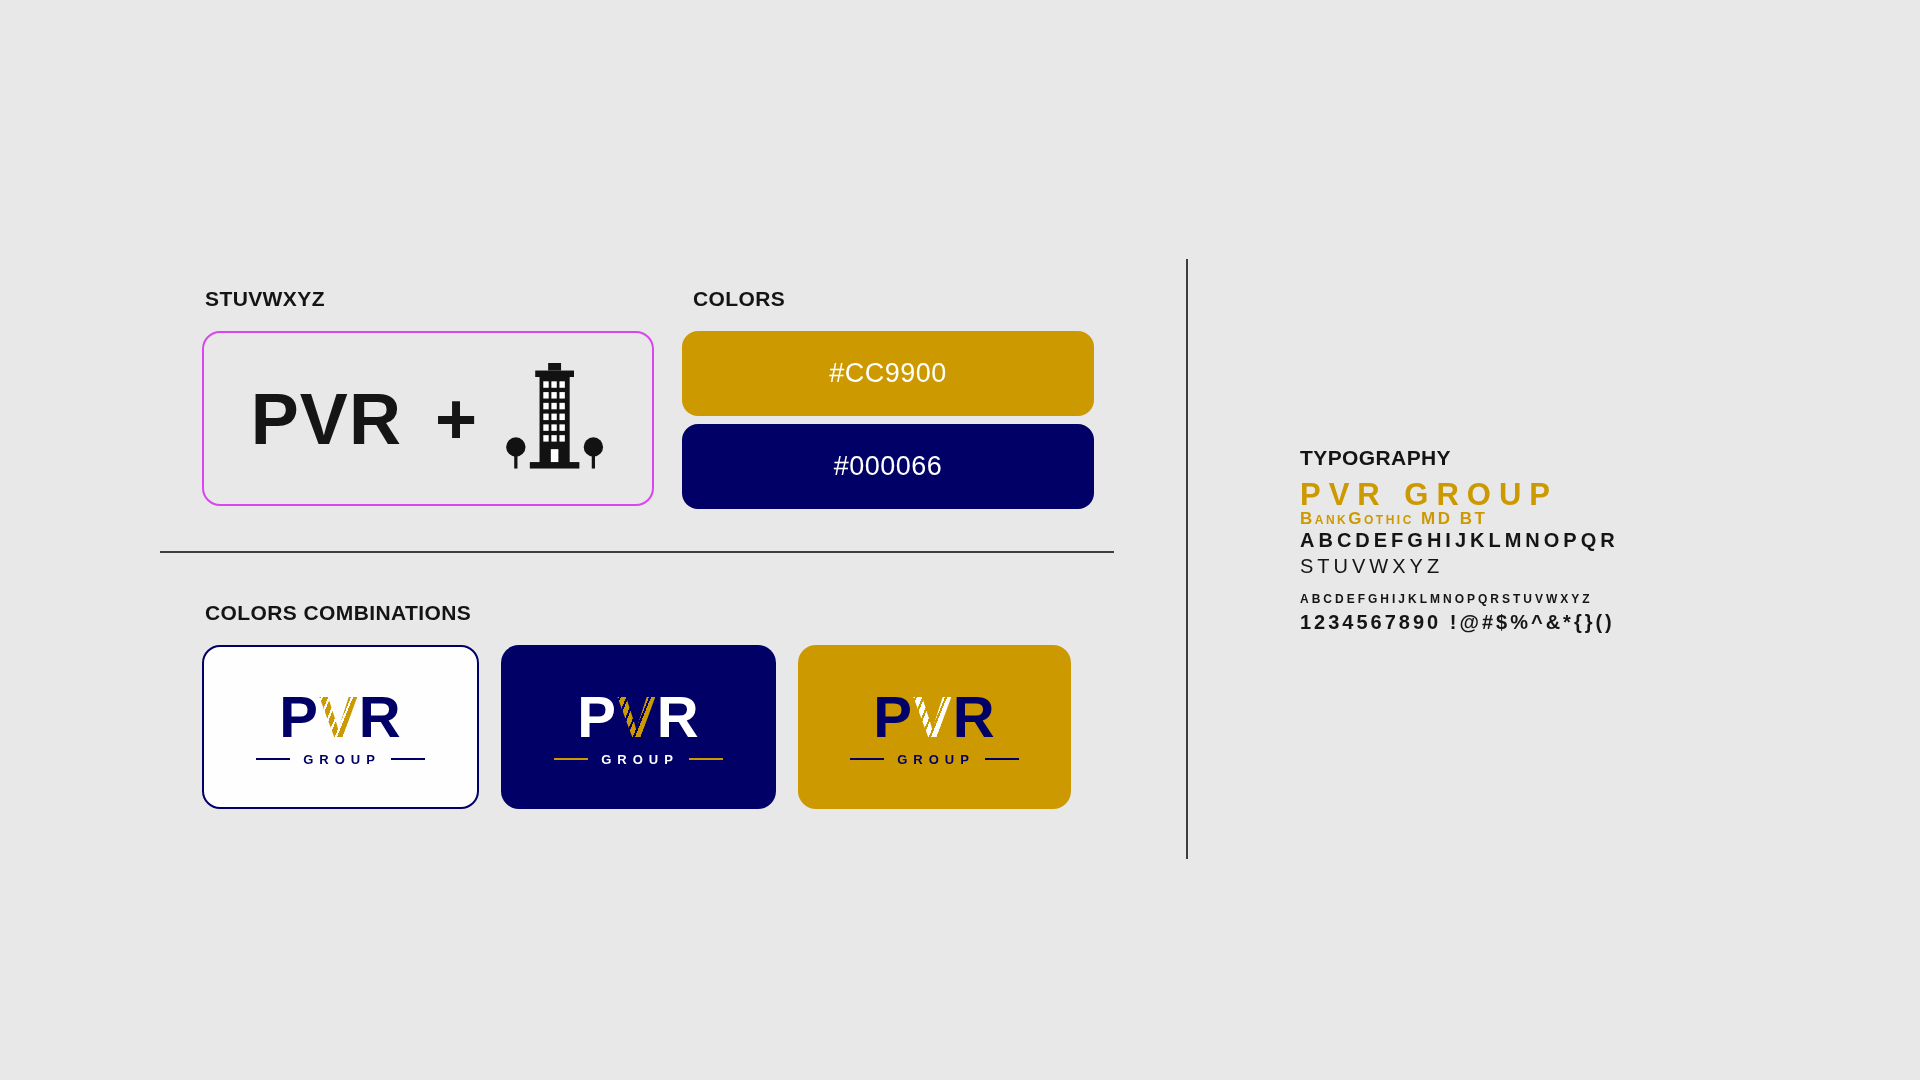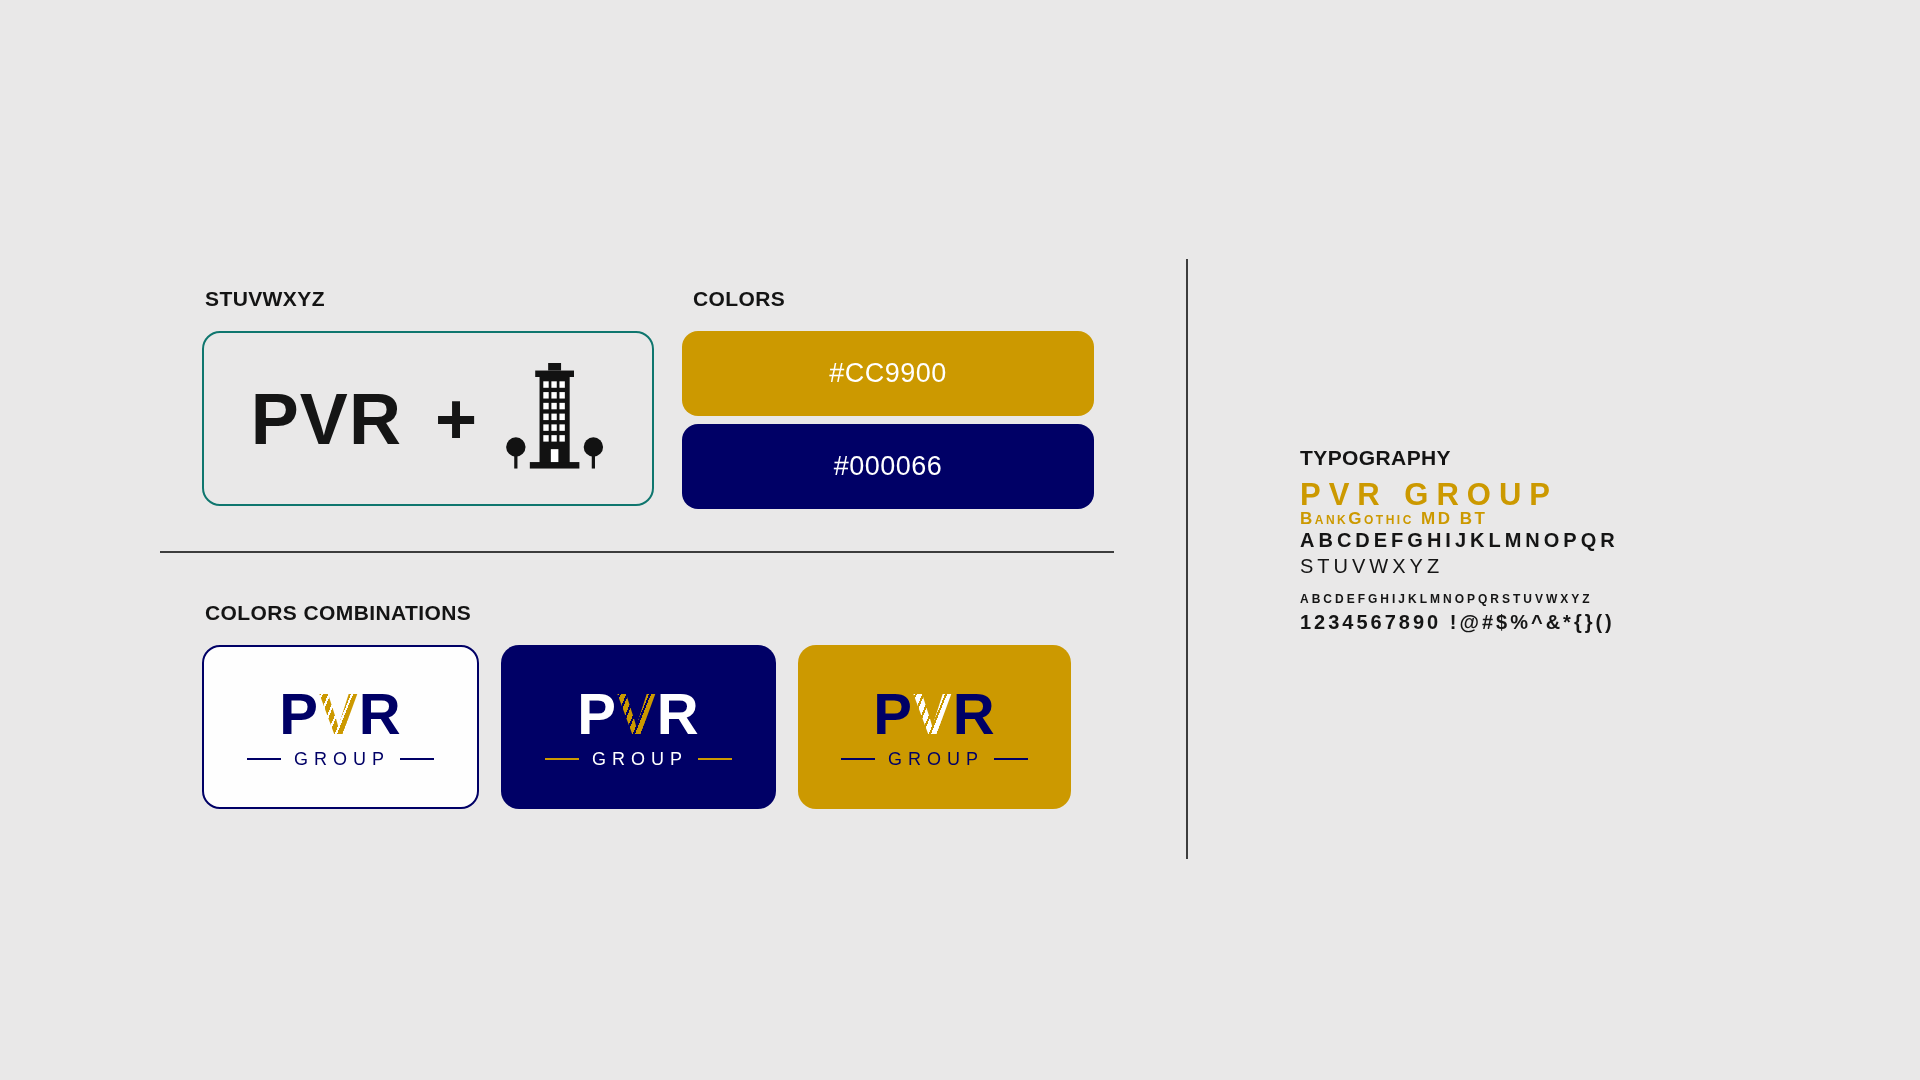--- a/index.html
+++ b/index.html
@@ -20,21 +20,21 @@
     color:#141414;
   }
   .heading-concept { left:205px; top:287px; }
   .heading-colors  { left:693px; top:287px; }
   .heading-combos  { left:205px; top:601px; }
 
   
   .concept-box {
     position:absolute; left:202px; top:331px;
     width:452px; height:175px;
-    border:2px solid #0f766e;
+    border:2px solid #d946ef;
     border-radius:18px;
     display:flex; align-items:center; justify-content:center;
     gap:26px;
   }
   .concept-formula {
     font-size:72px;
     font-weight:bold;
     color:#151515;
     letter-spacing:1px;
     word-spacing:12px;
@@ -102,22 +102,22 @@
       background-clip: text;
       color: transparent;
     }
   }
 
   .logo-group-row {
     margin-top:6px;
     display:flex; align-items:center; gap:10px;
   }
   .group-text {
-    font-size:18px;
-    font-weight:normal;
+    font-size:13px;
+    font-weight:bold;
     letter-spacing:6px;
     text-indent:3px;
   }
   .dash { width:34px; height:2px; }
   .card-light .group-text { color:#000066; }
   .card-navy  .group-text { color:#ffffff; }
   .card-gold  .group-text { color:#000066; }
   .card-light .dash { background:#000066; }
   .card-navy  .dash { background:#cc9900; }
   .card-gold  .dash { background:#000066; }

